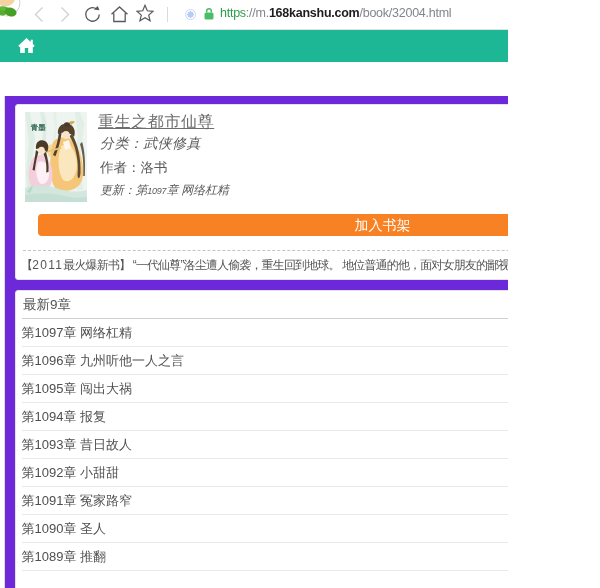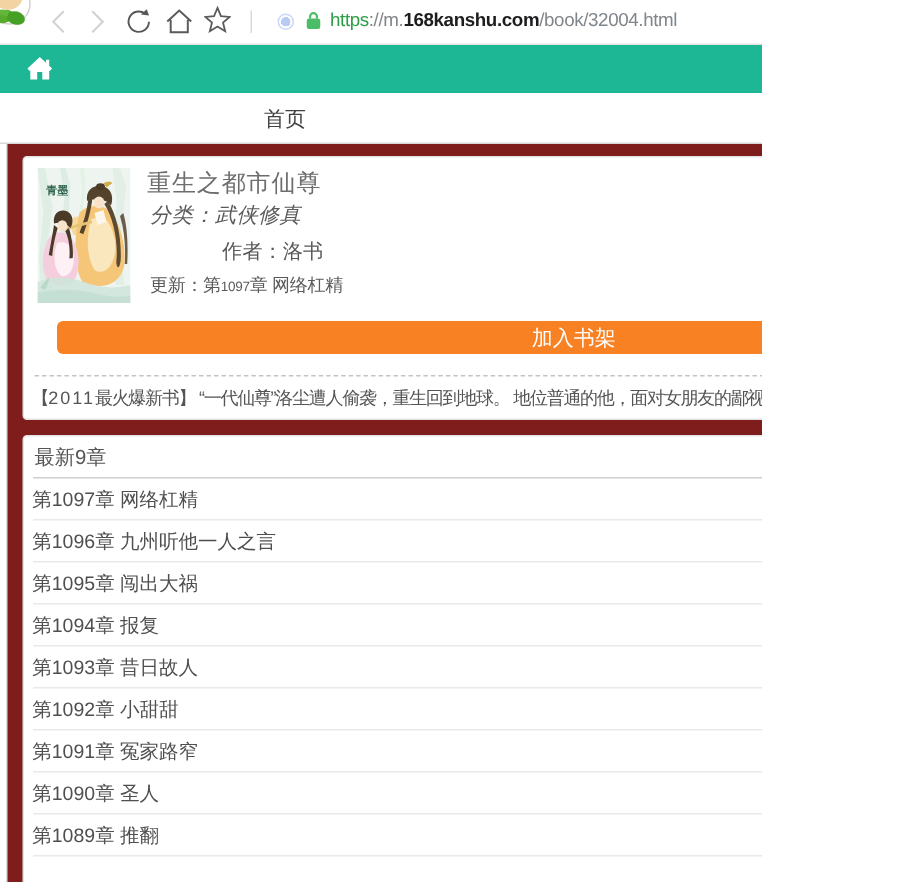--- a/index.html
+++ b/index.html
@@ -21,30 +21,30 @@
 .greenbar { position:absolute; left:0; top:30px; width:600px; height:32px; background:#1db795; }
 .ystrip { position:absolute; left:597px; top:28px; width:3px; height:27px; background:#fcf7d8; }
 
 
 .nav { position:absolute; left:0; top:62px; width:600px; height:34px; background:#fff;
   border-bottom:1px solid #d9d9d9; }
 .nav span { position:absolute; top:9px; font-size:14px; color:#424242; }
 
 
 .container { position:absolute; left:4px; top:96px; width:596px; height:492px;
-  background:#7f1d1d; border-left:1px solid #dcdcdc; }
+  background:#6d28d9; border-left:1px solid #dcdcdc; }
 
 .card1 { position:absolute; left:10px; top:8px; width:720px; background:#fff;
   border:1px solid #e3e3e3; border-radius:3px; height:176px; }
 .cover { position:absolute; left:9px; top:7px; width:62px; height:90px; }
-.title { position:absolute; left:82px; top:7px; font-size:16px; color:#6d6d6d; letter-spacing:0.6px; }
+.title { position:absolute; left:82px; top:7px; font-size:16px; color:#6d6d6d; letter-spacing:0.6px;text-decoration:underline; }
 .meta { position:absolute; left:84px; color:#5a5a5a; }
 .m1 { top:30px; font-size:14px; letter-spacing:0.4px;font-style:italic; }
-.m2 { top:54px; font-size:13.5px;margin-left:48px; }
-.m3 { top:77px; font-size:12px; letter-spacing:-0.2px; }
+.m2 { top:54px; font-size:13.5px; }
+.m3 { top:77px; font-size:12px; letter-spacing:-0.2px;font-style:italic; }
 .m3 .num { font-size:9px; }
 .btn { position:absolute; left:22px; top:109px; width:689px; height:22px; background:#f78123;
   border-radius:4px; color:#fff; font-size:14px; text-align:center; line-height:22px; }
 .dash { position:absolute; left:7px; top:145px; width:706px; border-top:1px dashed #c3c3c3; }
 .desc { position:absolute; left:5px; top:152px; font-size:12px; letter-spacing:-0.85px; color:#555; white-space:nowrap; }
 .desc .dg { letter-spacing:1.33px; }
 
 .card2 { position:absolute; left:10px; top:194px; width:720px; height:420px; background:#fff;
   border:1px solid #e3e3e3; border-radius:3px; }
 .lhead { height:28px; line-height:28px; margin:0 6px; padding-left:1px; font-size:13.5px; color:#555;
@@ -91,24 +91,20 @@
   </div>
 
   <div class="greenbar">
     <svg style="position:absolute; left:18px; top:7px;" width="17" height="17" viewBox="0 0 17 17">
       <path d="M 8.5 1 L 12.7 4.9 L 12.7 2.8 L 14.8 2.8 L 14.8 6.9 L 16.7 8.7 L 15.2 10.3 L 14.8 10 L 14.8 16 L 10.2 16 L 10.2 11 L 6.8 11 L 6.8 16 L 2.2 16 L 2.2 10 L 1.8 10.3 L 0.3 8.7 Z" fill="#fff"></path>
     </svg>
   </div>
   <div class="ystrip"></div>
   <div style="position:absolute; left:599px; top:62px; width:1px; height:526px; background:#e2e2e2;"></div>
 
-  <div class="nav">
-    <span style="left:176px;">首页</span>
-    <span style="left:540px; letter-spacing:0.5px;">分类</span>
-  </div>
 
   <div class="container">
     <div class="card1">
       <svg class="cover" viewBox="0 0 62 90">
         <rect width="62" height="90" fill="#eef5f0"></rect>
         <path d="M5 0 L10 26 L6 56 L11 90 L3 90 L1 60 L4 30 L0 0 Z" fill="#dcece2" opacity="0.85"></path>
         <path d="M15 0 L18 20 L15 46 L19 78 L24 78 L20 44 L22 12 L19 0 Z" fill="#d4e8dc" opacity="0.6"></path>
         <path d="M28 0 L30 16 L27 34 L29 46 L32 46 L30 32 L32 12 L31 0 Z" fill="#dbecdf" opacity="0.55"></path>
         <path d="M50 0 L53 24 L49 56 L52 78 L58 78 L55 50 L59 12 L55 0 Z" fill="#d5e8dc" opacity="0.5"></path>
 

